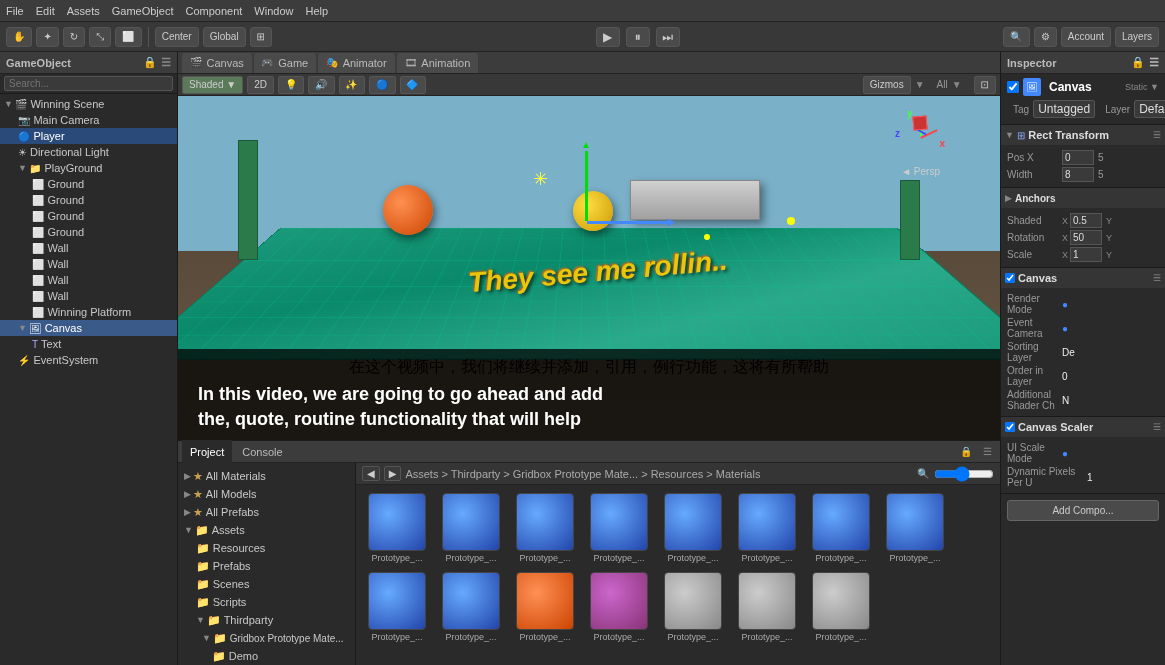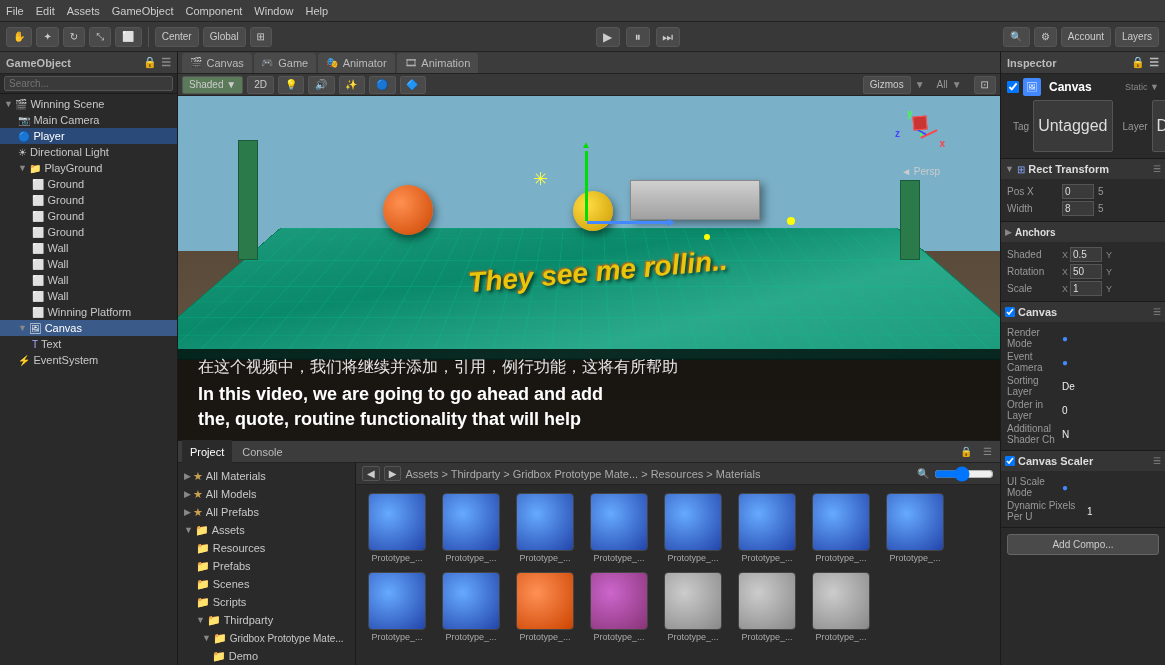--- a/index.html
+++ b/index.html
@@ -359,24 +359,25 @@
     .caption-overlay {
       position: absolute;
       bottom: 0;
       left: 0;
       right: 0;
       background: rgba(0,0,0,0.75);
       padding: 8px 20px;
       min-height: 80px;
     }
     .caption-chinese {
-      color: #e5e5e5;
+      color: #000000;
       font-size: 16px;
       margin-bottom: 4px;
       font-family: 'SimHei', Arial, sans-serif;
+      text-align: center;
     }
     .caption-english {
       color: #ffffff;
       font-size: 18px;
       font-weight: bold;
       line-height: 1.4;
     }
 
     
     .bottom-panel {
@@ -534,22 +535,22 @@
       display: flex;
       align-items: center;
       padding: 2px 6px;
       gap: 4px;
     }
     .tag-label { color: #999; font-size: 10px; }
     .tag-value {
       background: #3a3a3a;
       border: 1px solid #555;
       color: #ddd;
-      font-size: 16px;
-      padding: 16px 4px;
+      font-size: 12px;
+      padding: 1px 4px;
       border-radius: 2px;
       text-align: center;
     }
 
     .canvas-icon {
       width: 18px;
       height: 18px;
       background: #4488ff;
       border-radius: 2px;
       display: inline-flex;

